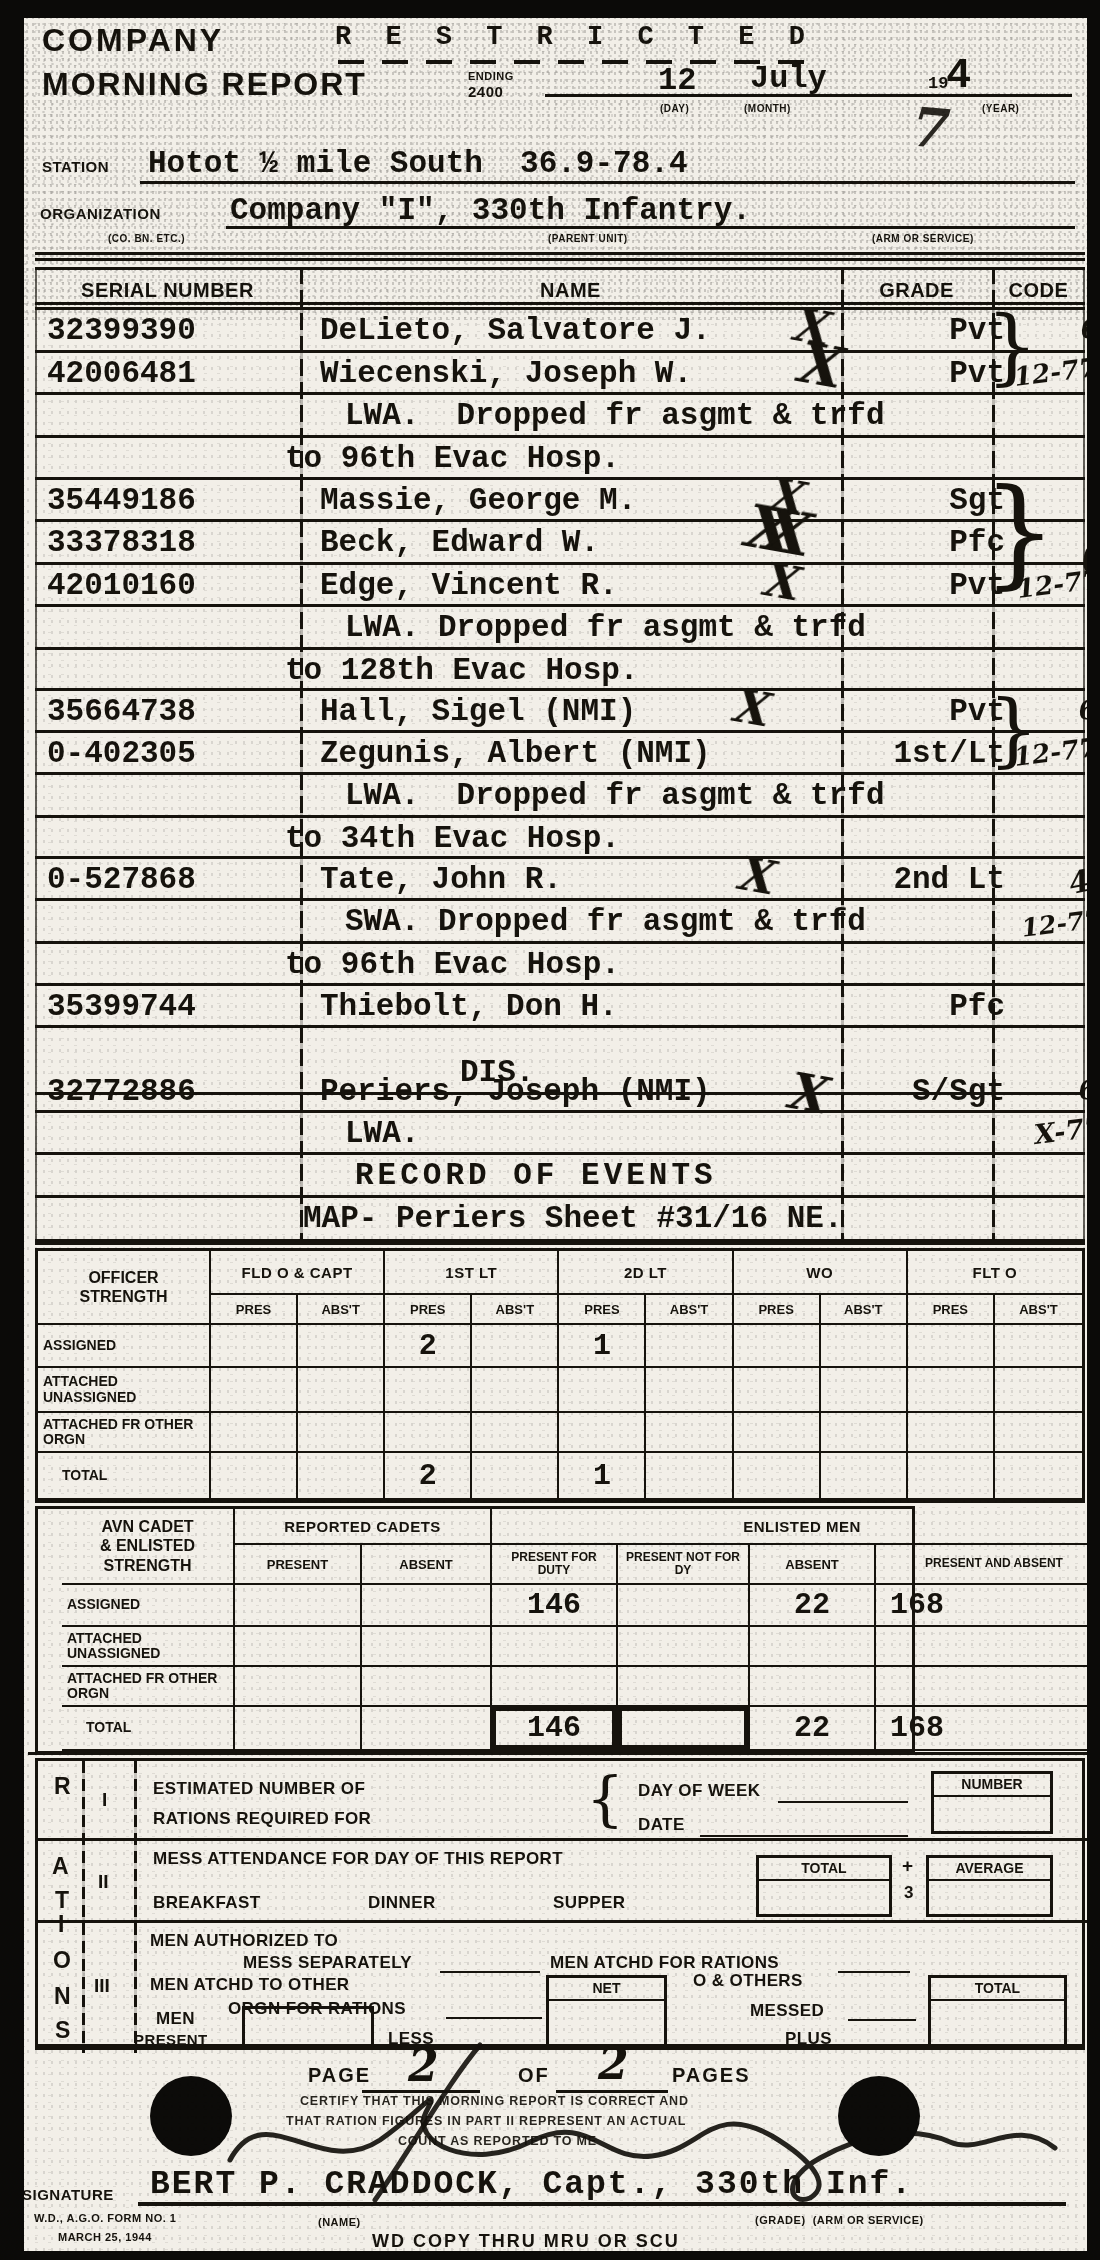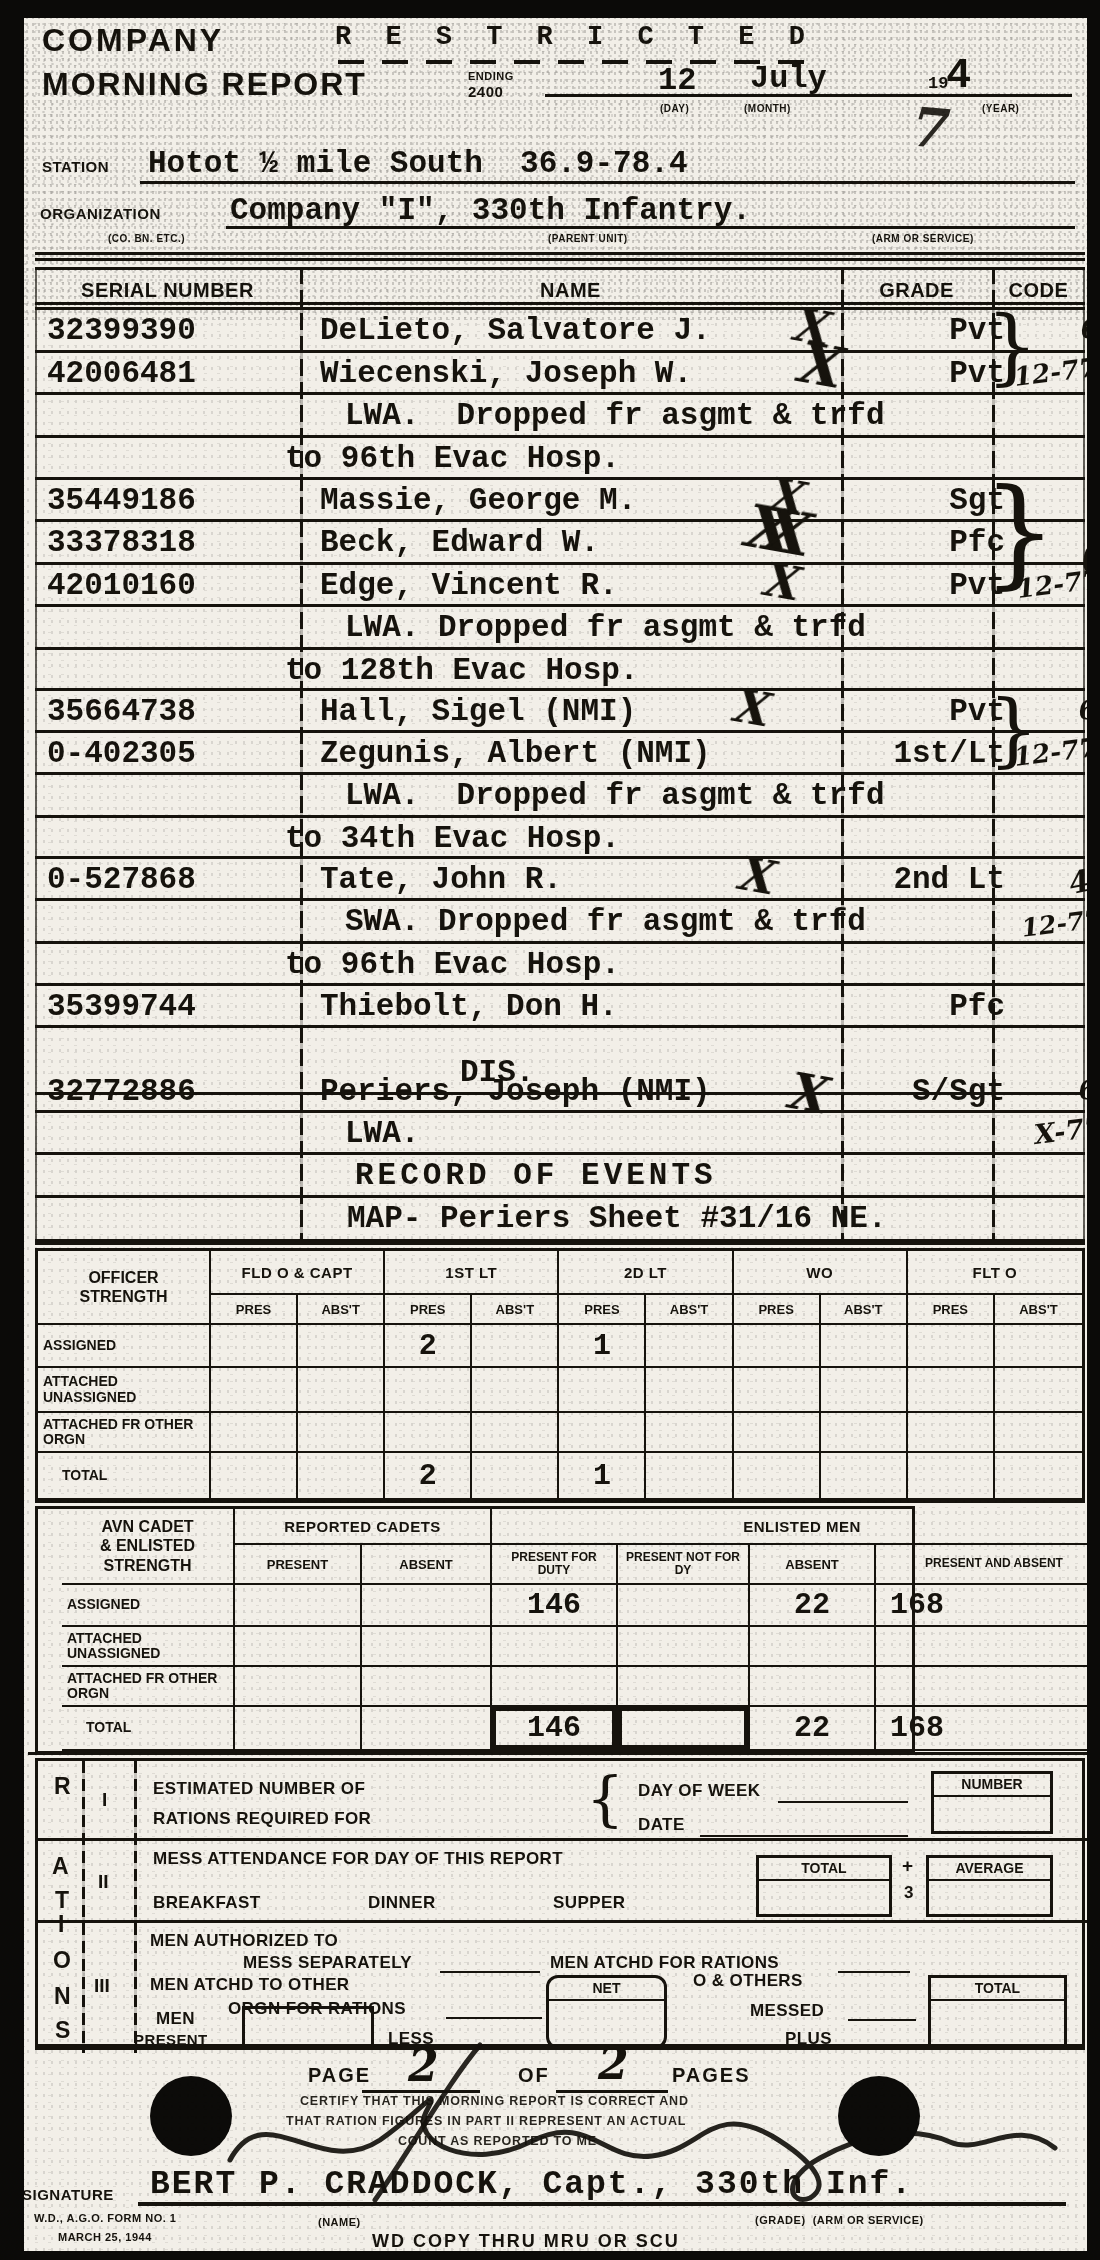--- a/index.html
+++ b/index.html
@@ -202,21 +202,21 @@
   </div>
 
   <span class="brace" style="left:986px;top:312px;font-size:82px;">}</span>
   <span class="brace" style="left:982px;top:482px;font-size:118px;">}</span>
   <span class="brace" style="left:988px;top:696px;font-size:80px;">}</span>
 
   <div class="rrow" style="top:1155px;height:43px;">
     <span class="tw c" style="left:320px;letter-spacing:4px;">RECORD OF EVENTS</span>
   </div>
   <div class="rrow" style="top:1198px;height:45px;border-bottom-width:4px;">
-    <span class="tw c" style="left:268px;padding-left:44px;">MAP- Periers Sheet #31/16 NE.</span>
+    <span class="tw c" style="left:268px;">MAP- Periers Sheet #31/16 NE.</span>
   </div>
 
   <div class="ul" style="left:35px;top:1242px;width:1050px;"></div>
   <div class="grid" style="top:1248px;width:1050px;height:255px;grid-template-columns:173px repeat(10,1fr);grid-template-rows:44px 30px 43px 45px 40px auto;">
     <div class="cell corner" style="grid-row:1/3;grid-column:1;">
       <span>OFFICER</span>
       <span>STRENGTH</span>
     </div>
     <div class="cell gl" style="grid-column:span 2;">FLD O &amp; CAPT</div>
     <div class="cell gl" style="grid-column:span 2;">1ST LT</div>
@@ -374,21 +374,21 @@
 
     <span class="rlab" style="left:112px;top:170px;">MEN AUTHORIZED TO</span>
     <span class="rlab" style="left:205px;top:192px;">MESS SEPARATELY</span>
     <div class="in" style="left:402px;top:210px;width:100px;height:2px;background:var(--ink);"></div>
     <span class="rlab" style="left:512px;top:192px;">MEN ATCHD FOR RATIONS</span>
     <div class="in" style="left:800px;top:210px;width:72px;height:2px;background:var(--ink);"></div>
     <span class="rlab" style="left:112px;top:214px;">MEN ATCHD TO OTHER</span>
     <span class="rlab" style="left:655px;top:210px;">O &amp; OTHERS</span>
     <span class="rlab" style="left:190px;top:238px;">ORGN FOR RATIONS</span>
     <div class="in" style="left:408px;top:256px;width:96px;height:2px;background:var(--ink);"></div>
-    <div class="box" style="left:508px;top:214px;width:121px;height:74px;border-radius:12px;">
+    <div class="box" style="left:508px;top:214px;width:121px;height:74px;">
       <span class="blabel">NET</span>
     </div>
     <span class="rlab" style="left:712px;top:240px;">MESSED</span>
     <div class="in" style="left:810px;top:258px;width:68px;height:2px;background:var(--ink);"></div>
     <div class="box" style="left:890px;top:214px;width:139px;height:72px;">
       <span class="blabel">TOTAL</span>
     </div>
     <span class="rlab" style="left:118px;top:248px;">MEN</span>
     <span class="rlab" style="left:96px;top:270px;font-size:15px;">PRESENT</span>
     <div class="box" style="left:204px;top:245px;width:132px;height:42px;"></div>

